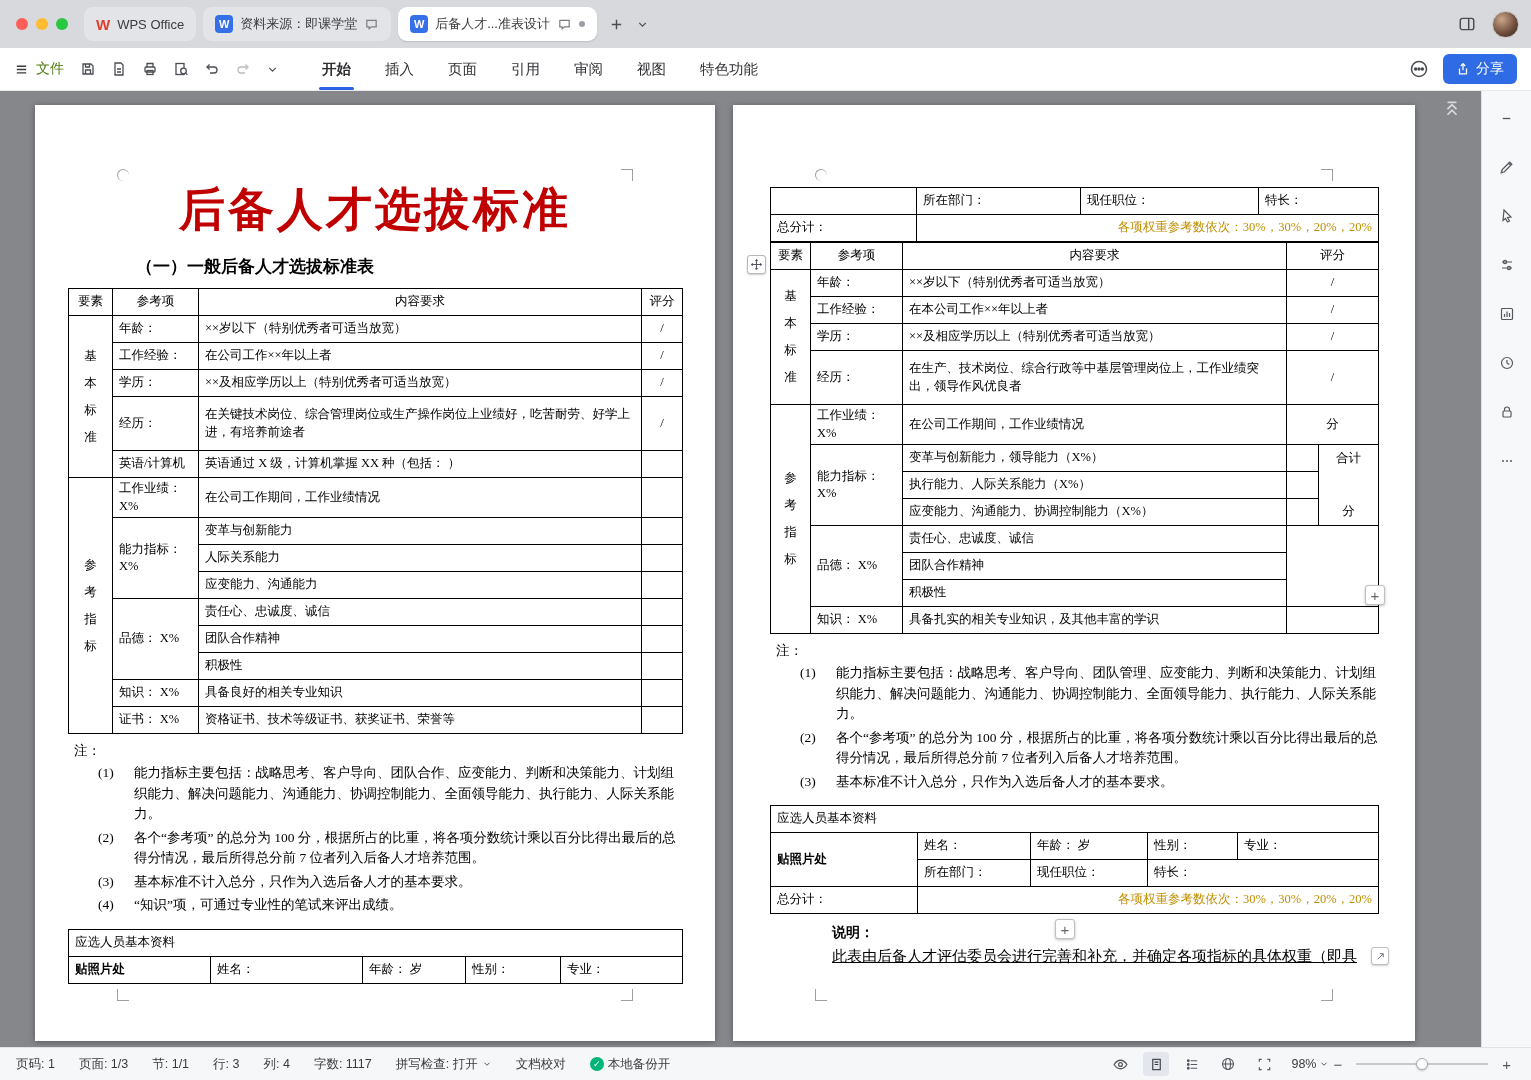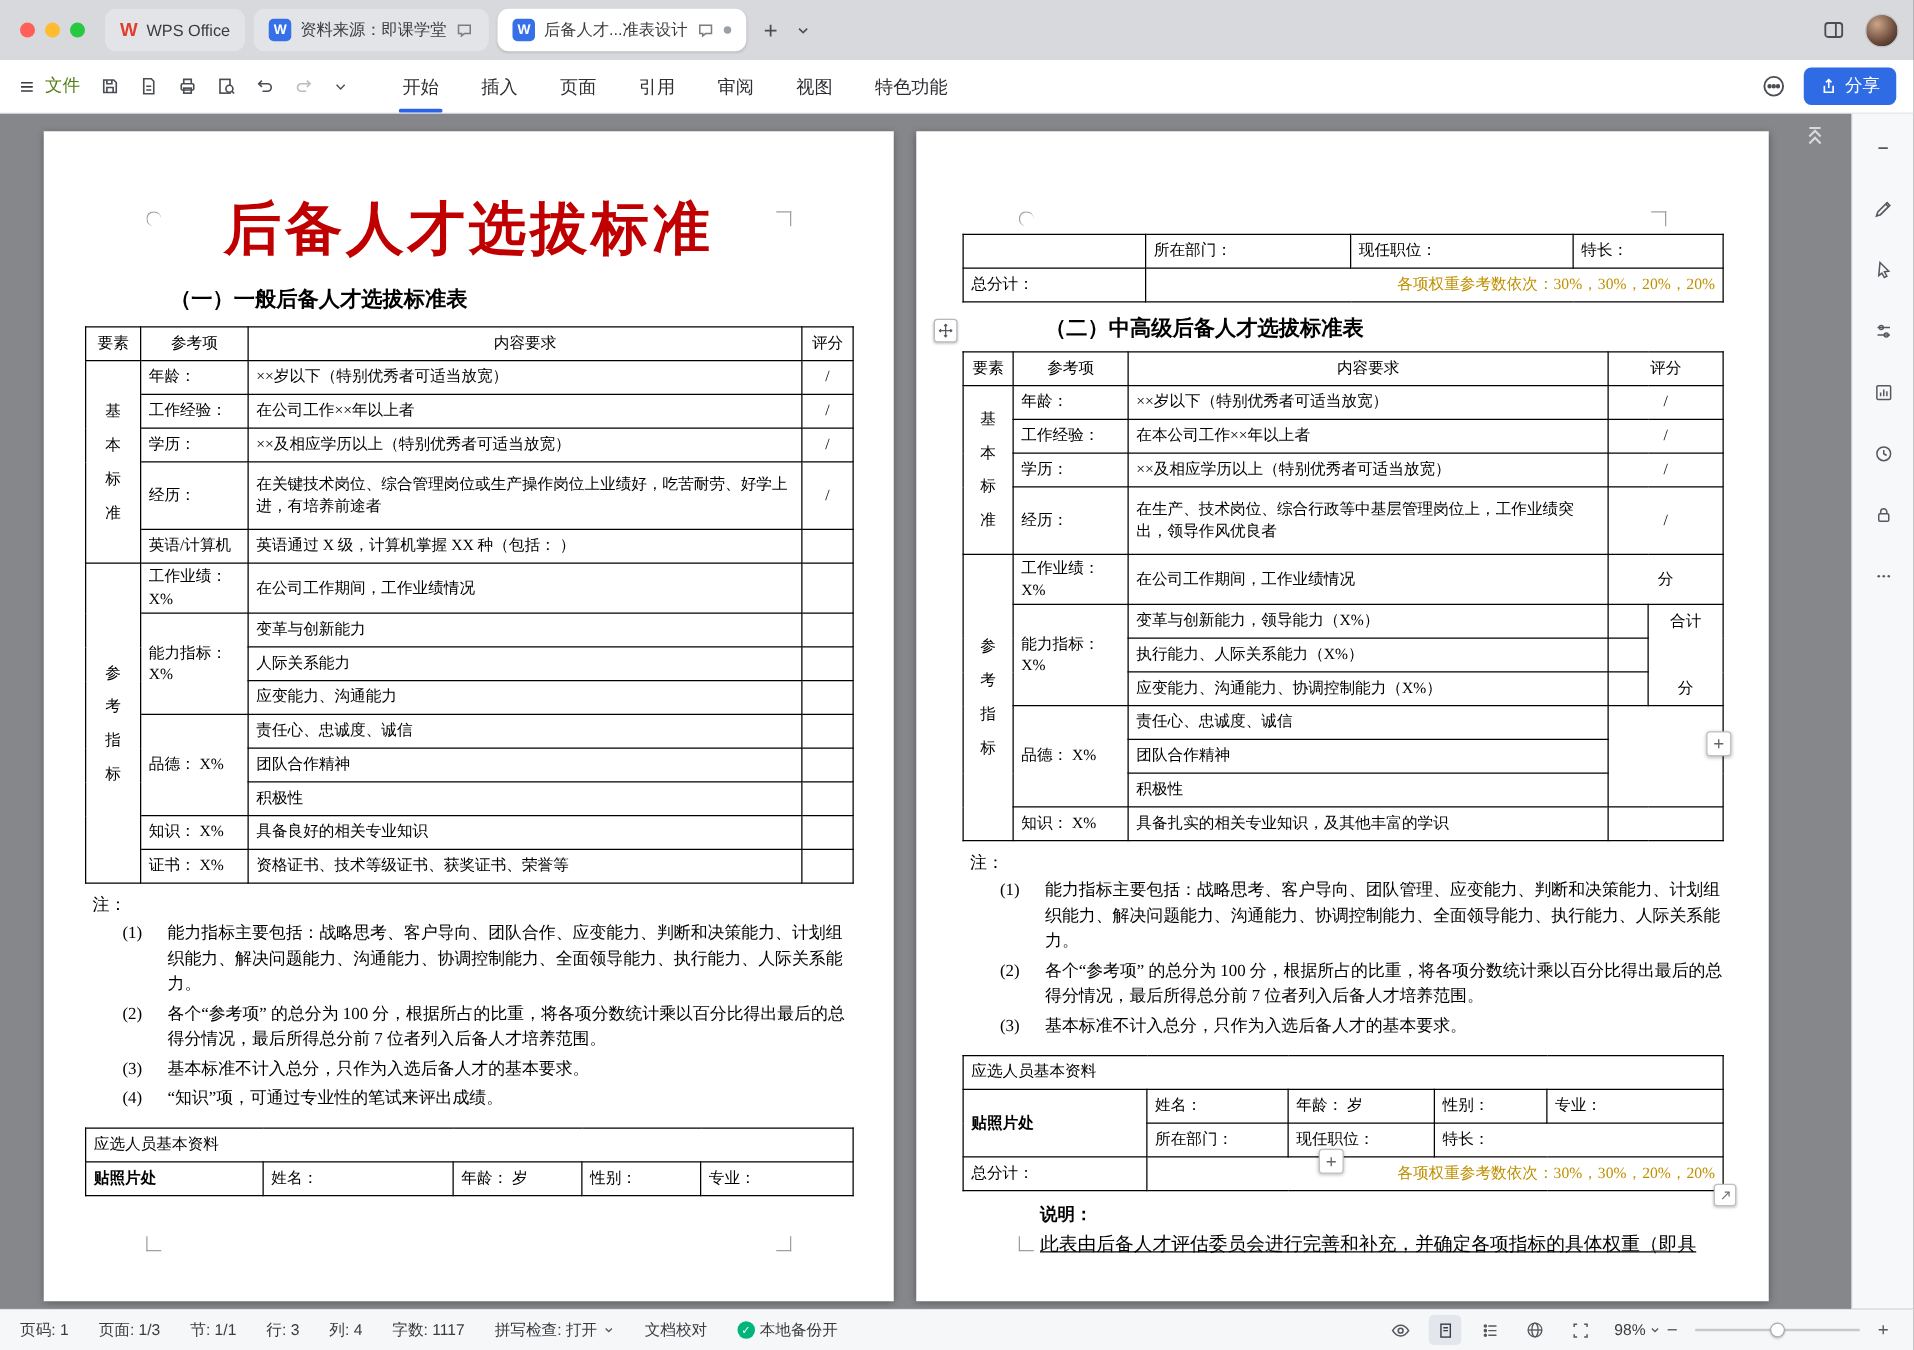--- a/index.html
+++ b/index.html
@@ -24,21 +24,21 @@
   .spacer{flex:1}
   .avatar{width:27px;height:27px;border-radius:50%;background:radial-gradient(circle at 35% 30%,#caa58a,#6b4a3a 60%,#2f2420);
           border:1px solid #c2c4c8;margin-left:12px}
 
   
   .ribbon{flex:0 0 42px;background:#fff;border-bottom:1px solid #e7e8ea;display:flex;align-items:center;padding:0 14px}
   .filebtn{display:flex;align-items:center;gap:7px;font-size:14px;color:#4d7c0f;margin-right:16px}
   .qbar{display:flex;align-items:center;gap:15px;margin-right:26px}
   .rtabs{display:flex;align-items:center;height:42px}
   .rtab{font-size:14.5px;color:#2f2f33;margin:0 17px;height:42px;display:flex;align-items:center;position:relative}
-  .rtab.active{font-weight:400}
+  .rtab.active{font-weight:700}
   .rtab.active::after{content:"";position:absolute;left:-3px;right:-3px;bottom:0;height:3px;background:#2d62e8;border-radius:2px}
   .share-btn{background:#2e6be5;color:#fff;border:none;border-radius:6px;height:30px;padding:0 13px;display:flex;
              align-items:center;gap:6px;font-size:14px;margin-left:14px}
 
   
   .main{flex:1;display:flex;min-height:0}
   .docarea{flex:1;position:relative;background:#85878b;overflow:hidden}
   .rail{flex:0 0 50px;background:#f7f8fa;border-left:1px solid #e1e2e5;display:flex;flex-direction:column;
         align-items:center;padding-top:16px;gap:27px}
   .rail .ric{width:22px;height:22px;display:flex;align-items:center;justify-content:center}
@@ -46,21 +46,21 @@
   .page{position:absolute;top:14px;height:936px;background:#fff;box-shadow:0 1px 6px rgba(0,0,0,.35);
         font-family:"Liberation Serif",serif;color:#000}
   #page1{left:35px;width:680px;padding:0 33px}
   #page2{left:733px;width:682px;padding:0 37px}
   .mark{position:absolute;width:12px;height:12px;opacity:.7}
   .mark.tl{left:82px;top:64px;border-left:1px solid #777;border-top:1px solid #777}
   .mark.tr{right:82px;top:64px;border-right:1px solid #777;border-top:1px solid #777}
   .mark.bl{left:82px;bottom:40px;border-left:1px solid #777;border-bottom:1px solid #777}
   .mark.br{right:82px;bottom:40px;border-right:1px solid #777;border-bottom:1px solid #777}
 
-  .doc-title{font-size:46px;line-height:1.2;color:#c00000;font-weight:700;text-align:center;letter-spacing:3px;padding-top:50px}
+  .doc-title{font-size:46px;line-height:1.2;color:#c00000;font-weight:700;text-align:center;letter-spacing:3px;padding-top:77px}
   .sub{font-size:17px;margin:18px 0 10px 68px}
   #page2 .sub{margin:9px 0 7px 66px}
 
   table.doc-t{border-collapse:collapse;table-layout:fixed;width:100%;font-size:12.5px;line-height:1.4}
   .doc-t td{border:1px solid #000;padding:2px 6px;height:27px;vertical-align:middle;word-break:break-all}
   .doc-t tr.tall td{height:54px}
   .doc-t .thead td{text-align:center}
   .doc-t td.score{text-align:center;padding:2px 2px}
   .doc-t td.group{padding:0}
   .vtxt{width:15px;margin:0 auto;line-height:27px;text-align:center}
@@ -406,21 +406,20 @@
             <td>现任职位：</td>
             <td>特长：</td>
           </tr>
           <tr>
             <td>总分计：</td>
             <td colspan="3" class="orange">各项权重参考数依次：30%，30%，20%，20%</td>
           </tr>
         </tbody>
           </table>
 
-        <h2 class="sub">（二）中高级后备人才选拔标准表</h2>
 
         <div class="drag-handle">
           <svg width="13" height="13" viewBox="0 0 16 16" fill="none" stroke="#55585e" stroke-width="1.3">
               <path d="M8 2v12M2 8h12"></path>
               <path d="M6.6 3.4L8 2l1.4 1.4M6.6 12.6L8 14l1.4-1.4M3.4 6.6L2 8l1.4 1.4M12.6 6.6L14 8l-1.4 1.4"></path>
             </svg>
         </div>
 
         <table class="doc-t">
           <colgroup>

